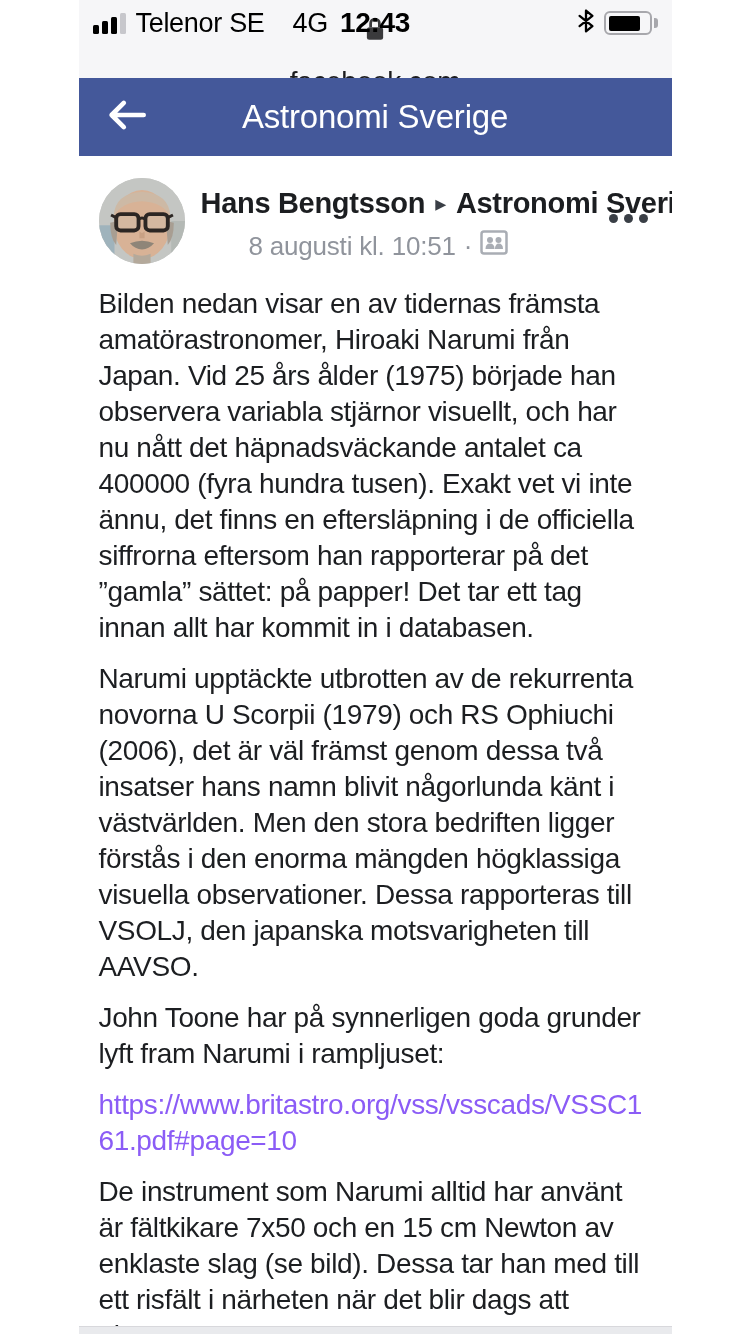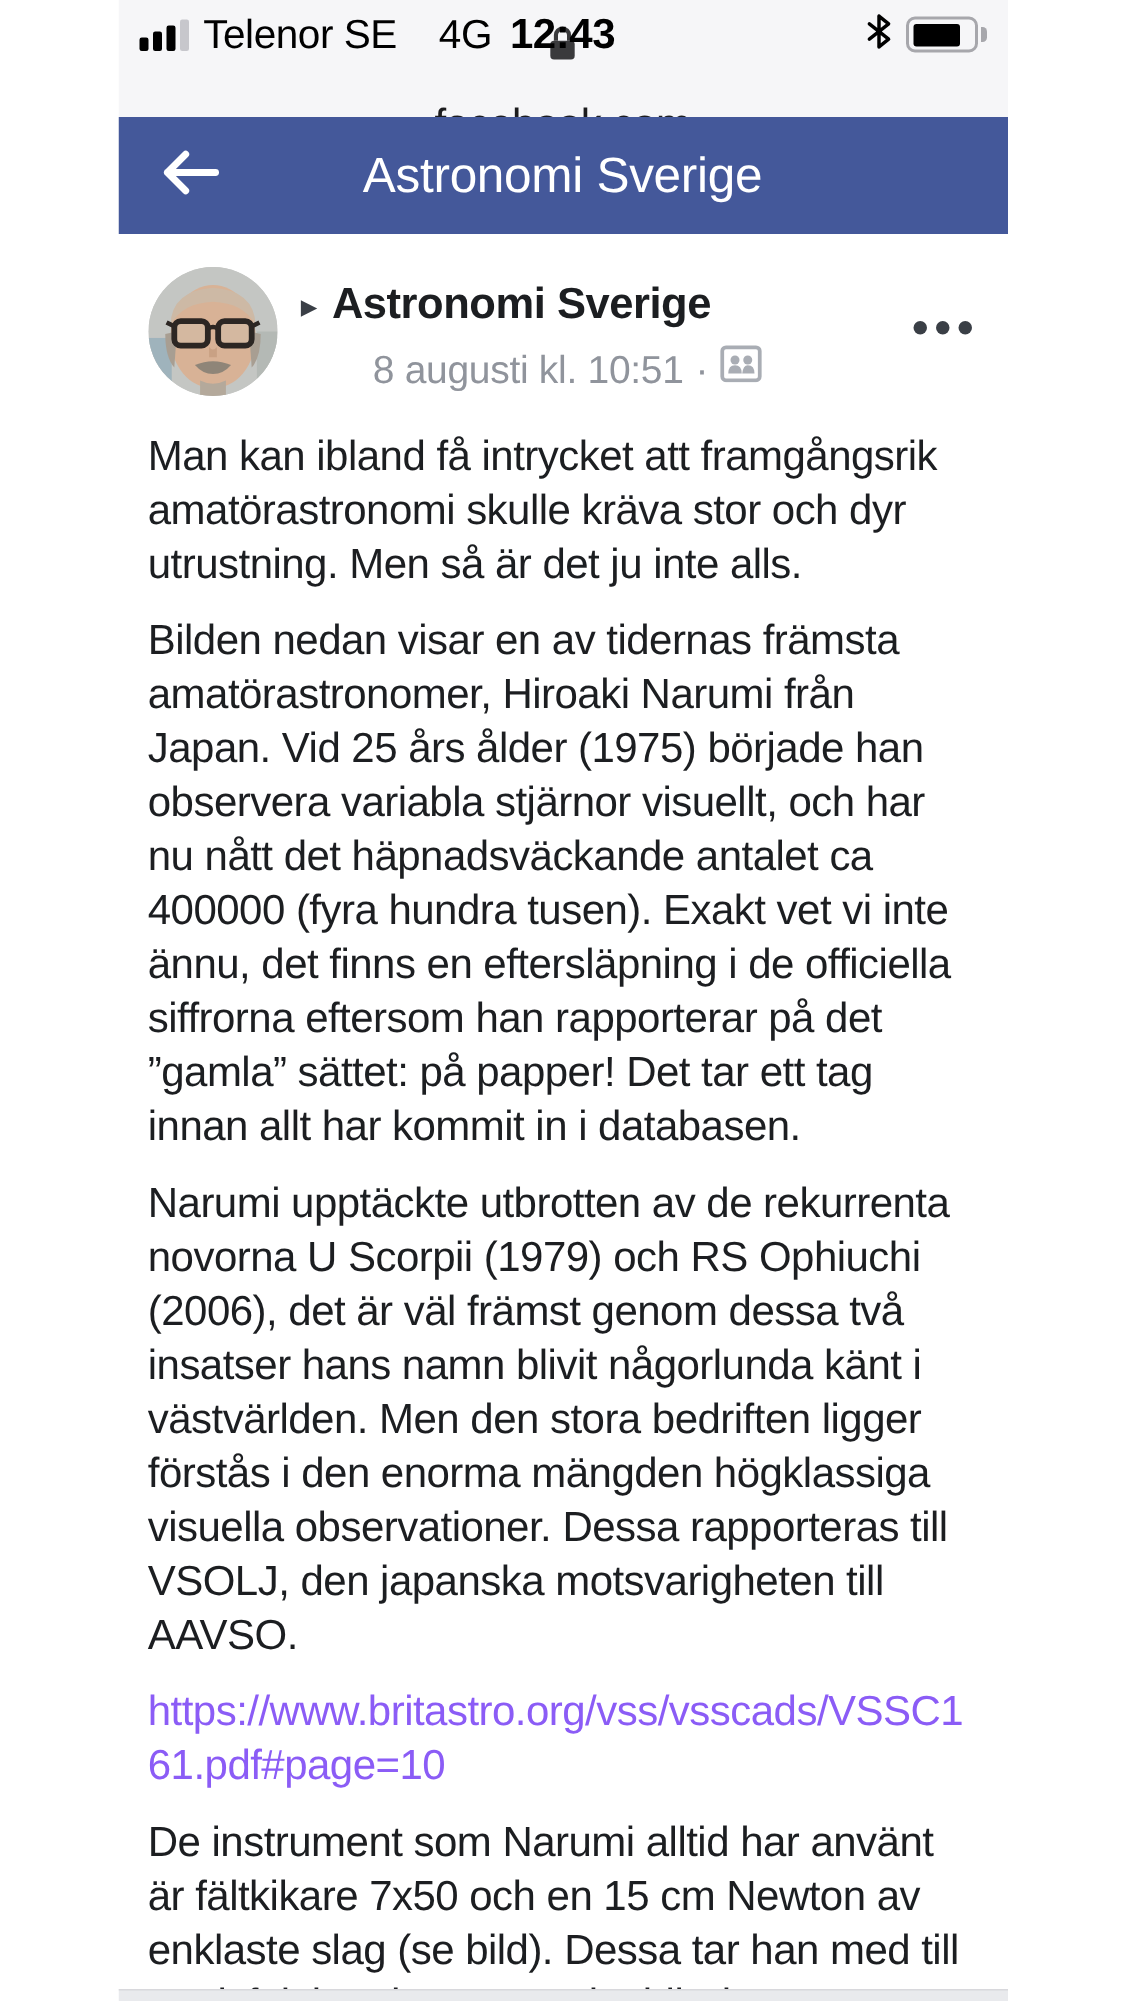--- a/index.html
+++ b/index.html
@@ -190,20 +190,21 @@
           <rect x="54" y="42" width="26" height="19" rx="5" fill="#cfc4b4" fill-opacity="0.35" stroke="#2c2623" stroke-width="4.5"></rect>
           <path d="M46 48 Q50 45 54 48" stroke="#2c2623" stroke-width="3.5" fill="none"></path>
           <path d="M20 46 L14 43 M80 46 L86 43" stroke="#2c2623" stroke-width="3.5"></path>
           <path d="M47 62 Q50 66 53 62 L53 70 L47 70 Z" fill="#c9a184"></path>
           <path d="M36 76 Q50 70 64 76 Q58 83 50 83 Q42 83 36 76" fill="#8f8578"></path>
           <path d="M40 88 Q50 93 60 88 L60 100 L40 100 Z" fill="#b4a99b"></path>
         </svg>
       </div>
       <div class="header-text">
         <div class="byline">
+          <span class="name-link">Hans Bengtsson</span>
           <span class="arrow">▸</span>
           <span class="name-link">Astronomi Sverige</span>
         </div>
         <div class="meta-line">
           <span>8 augusti kl. 10:51</span>
           <span>·</span>
           <span>
             <svg width="28" height="25" viewBox="0 0 28 25">
               <rect x="1.5" y="1.5" width="25" height="22" rx="2.5" fill="none" stroke="#a9adb4" stroke-width="2.5"></rect>
               <circle cx="10" cy="10" r="3" fill="#a9adb4"></circle>
@@ -215,23 +216,23 @@
         </div>
       </div>
       <div class="more-button">
         <i></i>
           <i></i>
           <i></i>
       </div>
     </div>
 
     <div class="post-body">
-      <p>Man kan ibland få intrycket att framgångsrik amatörastronomi skulle kräva stor och dyr utrustning. Men så är det ju inte alls.</p>
       <p>Bilden nedan visar en av tidernas främsta amatörastronomer, Hiroaki Narumi från Japan. Vid 25 års ålder (1975) började han observera variabla stjärnor visuellt, och har nu nått det häpnadsväckande antalet ca 400000 (fyra hundra tusen). Exakt vet vi inte ännu, det finns en eftersläpning i de officiella siffrorna eftersom han rapporterar på det ”gamla” sättet: på papper! Det tar ett tag innan allt har kommit in i databasen.</p>
       <p>Narumi upptäckte utbrotten av de rekurrenta novorna U Scorpii (1979) och RS Ophiuchi (2006), det är väl främst genom dessa två insatser hans namn blivit någorlunda känt i västvärlden. Men den stora bedriften ligger förstås i den enorma mängden högklassiga visuella observationer. Dessa rapporteras till VSOLJ, den japanska motsvarigheten till AAVSO.</p>
+      <p>John Toone har på synnerligen goda grunder lyft fram Narumi i rampljuset:</p>
       <a class="post-link">https://www.britastro.org/vss/vsscads/VSSC161.pdf#page=10</a>
       <p>De instrument som Narumi alltid har använt är fältkikare 7x50 och en 15 cm Newton av enklaste slag (se bild). Dessa tar han med till ett risfält i närheten när det blir dags att observera.</p>
     </div>
   </div>
 
   <div class="bottom-strip"></div>
 
 </div>
 
 </body></html>

